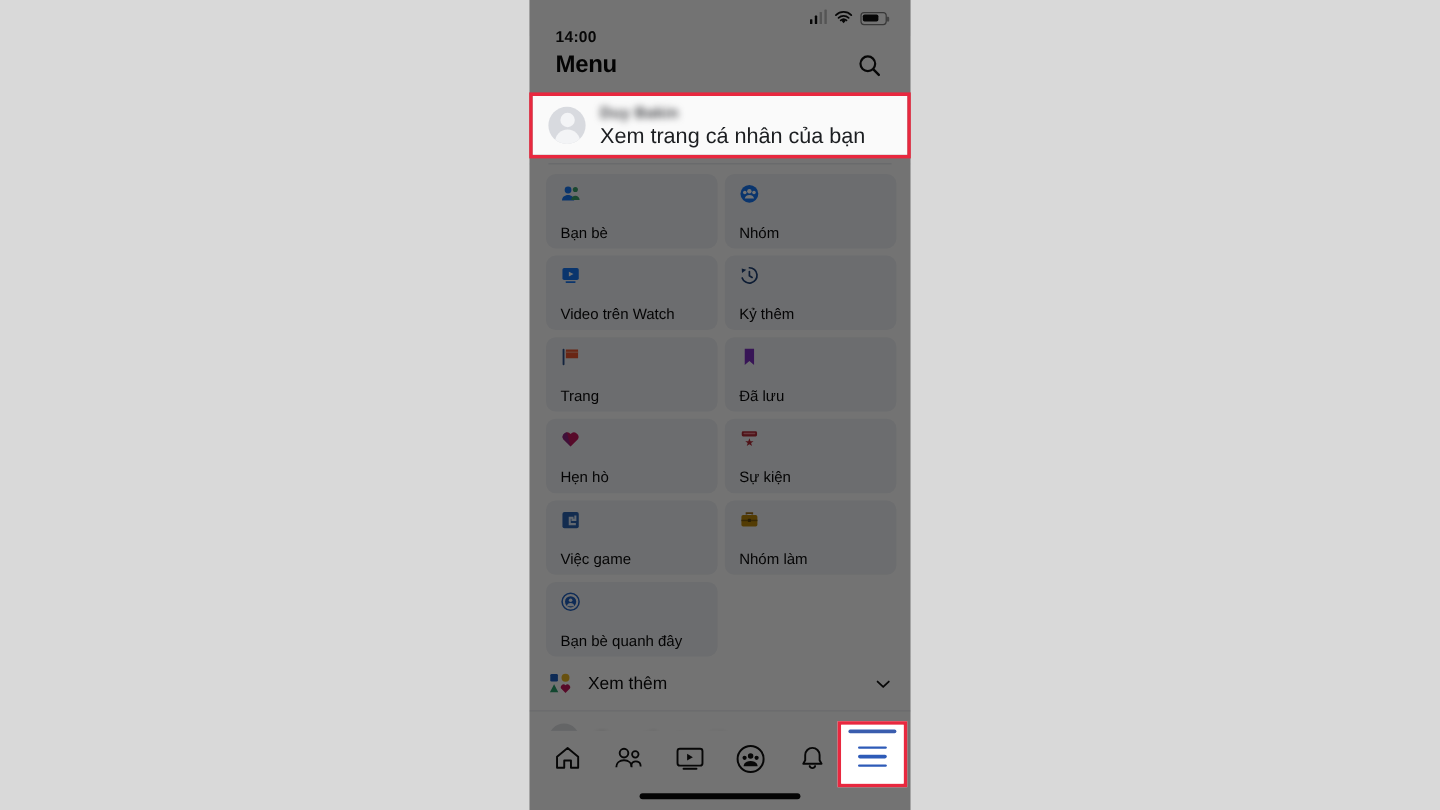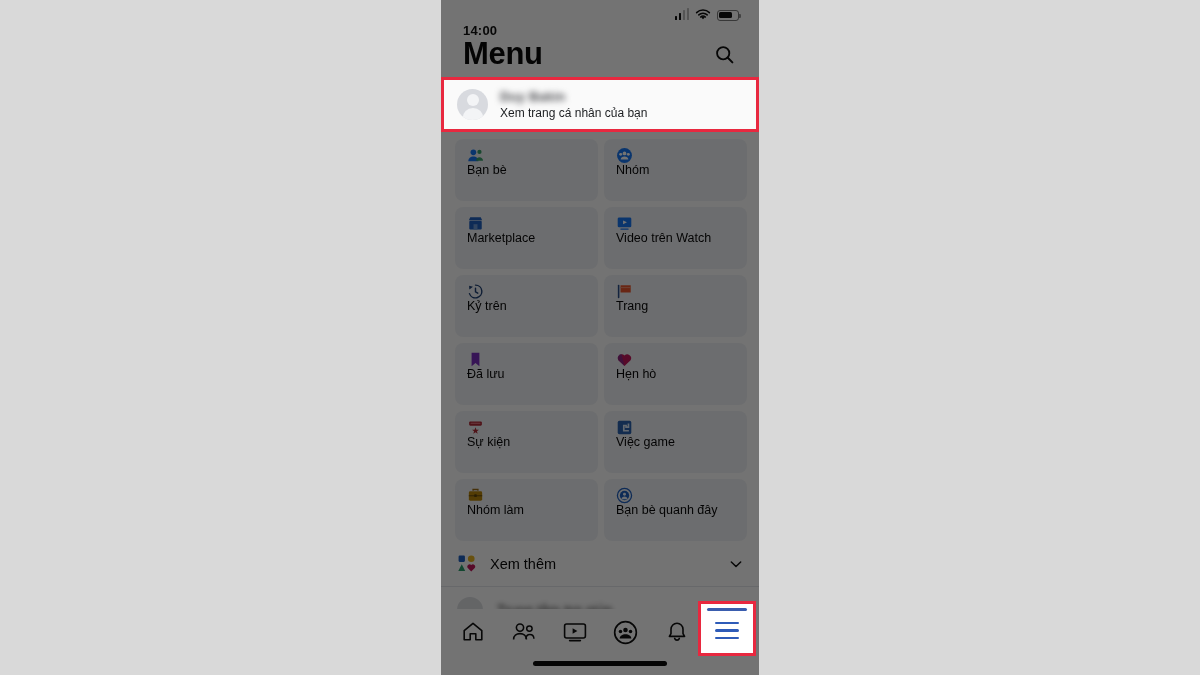--- a/index.html
+++ b/index.html
@@ -46,21 +46,21 @@
     content:""; position:absolute; right:-3px; top:3px; width:2px; height:4px;
     background:rgba(17,17,17,.45); border-radius:0 1px 1px 0;
   }
   .batt b{ display:block; height:100%; width:72%; background:#111; border-radius:1.5px;}
 
   
   .header{
     height:48px; display:flex; align-items:center; justify-content:space-between;
     padding:0 20px 0 22px; background:#fff;
   }
-  .header h1{ font-size:31px; font-weight:700; color:#0b0b0b; letter-spacing:-.3px;}
+  .header h1{ font-size:20px; font-weight:700; color:#0b0b0b; letter-spacing:-.3px;}
   .search-btn{ width:30px; height:30px; display:flex; align-items:center; justify-content:center;}
 
   
   .profile-wrap{ position:relative; }
   .profile{
     display:flex; align-items:center; gap:12px;
     padding:9px 14px 11px 16px; background:#fff;
   }
   .avatar{
     width:32px; height:32px; border-radius:50%; background:#d8dadf;
@@ -68,32 +68,32 @@
   }
   .avatar .head{ position:absolute; left:50%; top:5px; transform:translateX(-50%);
     width:12px; height:12px; border-radius:50%; background:#f3f4f6;}
   .avatar .body{ position:absolute; left:50%; top:19px; transform:translateX(-50%);
     width:21px; height:16px; border-radius:11px 11px 0 0; background:#f3f4f6;}
   .profile-text{ display:flex; flex-direction:column; gap:2px; min-width:0;}
   .profile-name{
     font-size:13px; font-weight:700; color:#45464a;
     filter:blur(3.2px); width:fit-content; letter-spacing:.2px;
   }
-  .profile-sub{ font-size:12px; color:#1c1e21; }
+  .profile-sub{ font-size:18px; color:#1c1e21; }
   .profile-sep{ height:1px; background:#e4e6eb; margin:0 16px; }
 
   
   .grid{
     display:grid; grid-template-columns:1fr 1fr; gap:6px;
     padding:8px 12px 0 14px; background:#fff;
   }
   .tile{
     background:#f0f2f5; border-radius:8px; height:62px;
     padding:8px 10px 0 12px; display:flex; flex-direction:column;
-    justify-content:flex-start; gap:0;
+    justify-content:flex-start; gap:18px;
   }
   .tile .ic{ width:17px; height:17px; display:block; }
   .tile .lb{ font-size:12.5px; color:#080809; line-height:1.1; }
 
   
   .seemore{
     display:flex; align-items:center; gap:14px; background:#fff;
     padding:13px 16px 13px 16px;
   }
   .seemore .lb{ font-size:14.5px; color:#0b0b0b; flex:1; }
@@ -213,45 +213,37 @@
         <svg class="ic" viewBox="0 0 24 24">
           <circle cx="12" cy="12" r="10.5" fill="#1877f2"></circle>
           <circle cx="12" cy="9" r="2.6" fill="#fff"></circle>
           <circle cx="6.6" cy="10.4" r="2.1" fill="#fff"></circle>
           <circle cx="17.4" cy="10.4" r="2.1" fill="#fff"></circle>
           <path d="M6.6 17.6c0-2.6 2.4-4.3 5.4-4.3s5.4 1.7 5.4 4.3Z" fill="#fff"></path>
         </svg>
         <span class="lb">Nhóm</span>
       </div>
 
-      <div class="tile">
-        <svg class="ic" viewBox="0 0 24 24">
-          <path d="M2.6 7.5 4.6 3h14.8l2 4.5Z" fill="#1f5fbf"></path>
-          <rect x="3.2" y="8.2" width="17.6" height="12.4" rx="1.6" fill="#1f5fbf"></rect>
-          <rect x="9.2" y="13" width="5.6" height="7.6" fill="#6e9ad6"></rect>
-        </svg>
-        <span class="lb">Marketplace</span>
-      </div>
 
       <div class="tile">
         <svg class="ic" viewBox="0 0 24 24">
           <rect x="2.4" y="3.4" width="19.2" height="14" rx="2" fill="#1877f2"></rect>
           <path d="M10 7.6 15.4 10.4 10 13.2Z" fill="#fff"></path>
           <rect x="6" y="19" width="12" height="1.8" rx=".9" fill="#1877f2"></rect>
         </svg>
         <span class="lb">Video trên Watch</span>
       </div>
 
       <div class="tile">
         <svg class="ic" viewBox="0 0 24 24">
           <path d="M12 3a9 9 0 1 1-8.5 12" stroke="#1d3f73" stroke-width="2" fill="none" stroke-linecap="round"></path>
           <path d="M3.3 9.2 3 3.8 8.4 5.4" fill="#1d3f73"></path>
           <path d="M12 7.4v5l3.2 2" stroke="#1d3f73" stroke-width="2" fill="none" stroke-linecap="round"></path>
         </svg>
-        <span class="lb">Kỷ trên</span>
+        <span class="lb">Kỷ thêm</span>
       </div>
 
       <div class="tile">
         <svg class="ic" viewBox="0 0 24 24">
           <rect x="2.6" y="2.4" width="2.2" height="19.2" rx="1" fill="#2a4f8a"></rect>
           <path d="M6.4 3.2h14.4v10.2H6.4Z" fill="#e8552d"></path>
           <path d="M6.4 5.6h14.4v1.6H6.4Z" fill="#f08a6b"></path>
         </svg>
         <span class="lb">Trang</span>
       </div>

